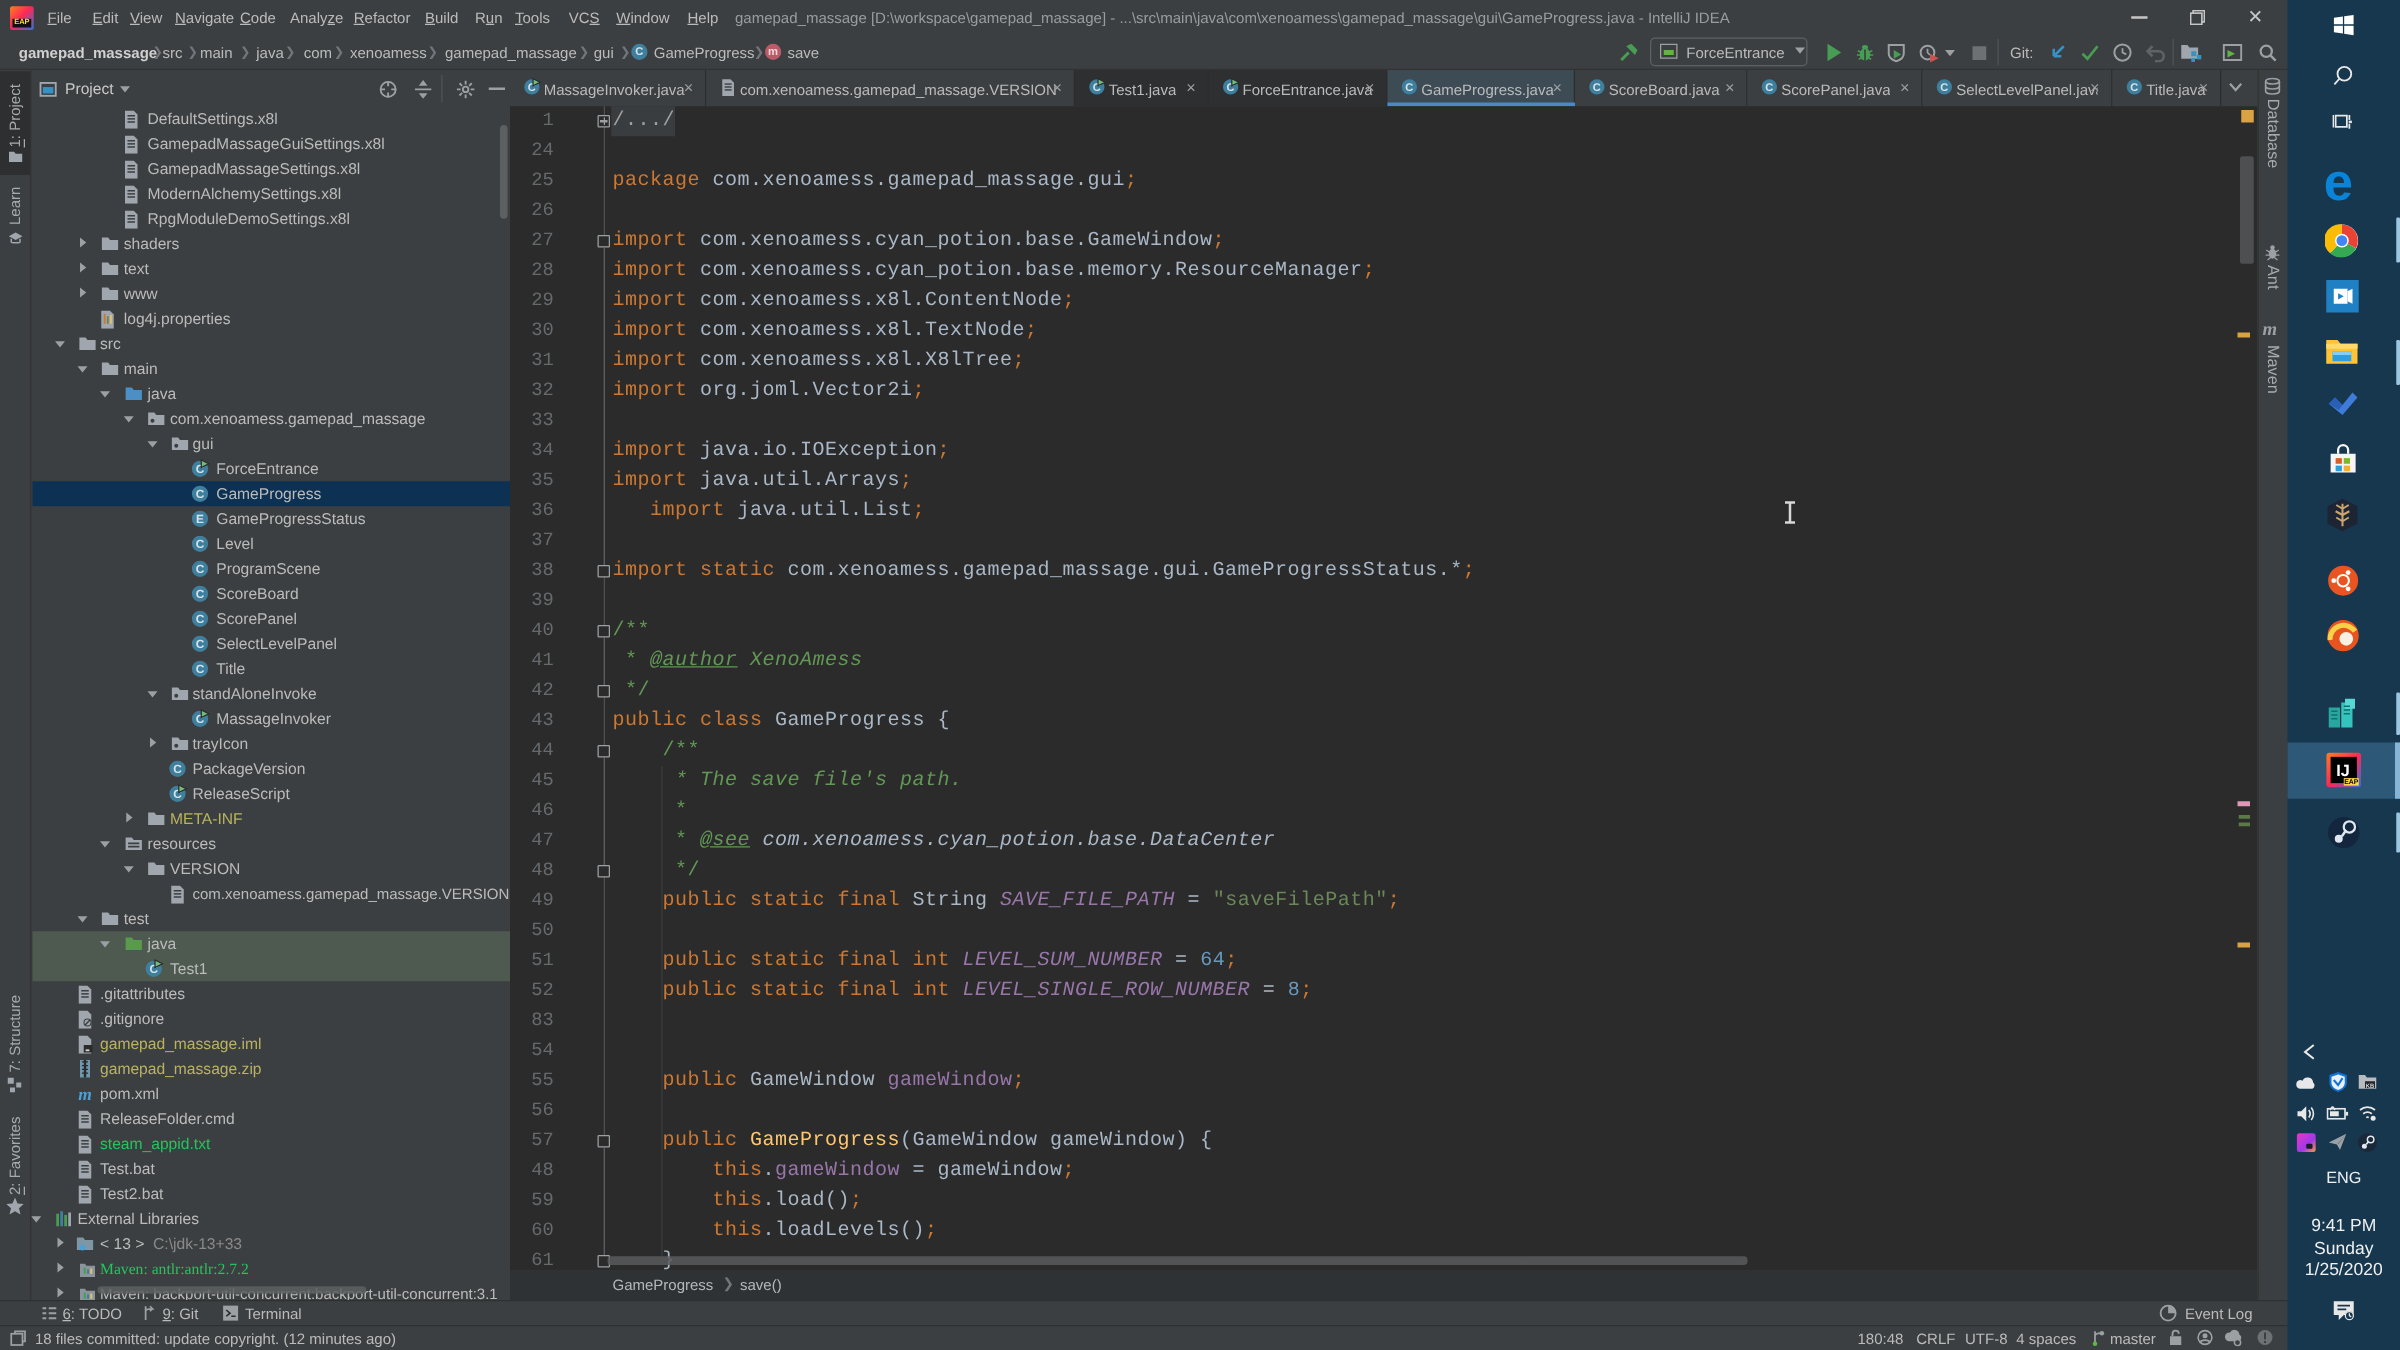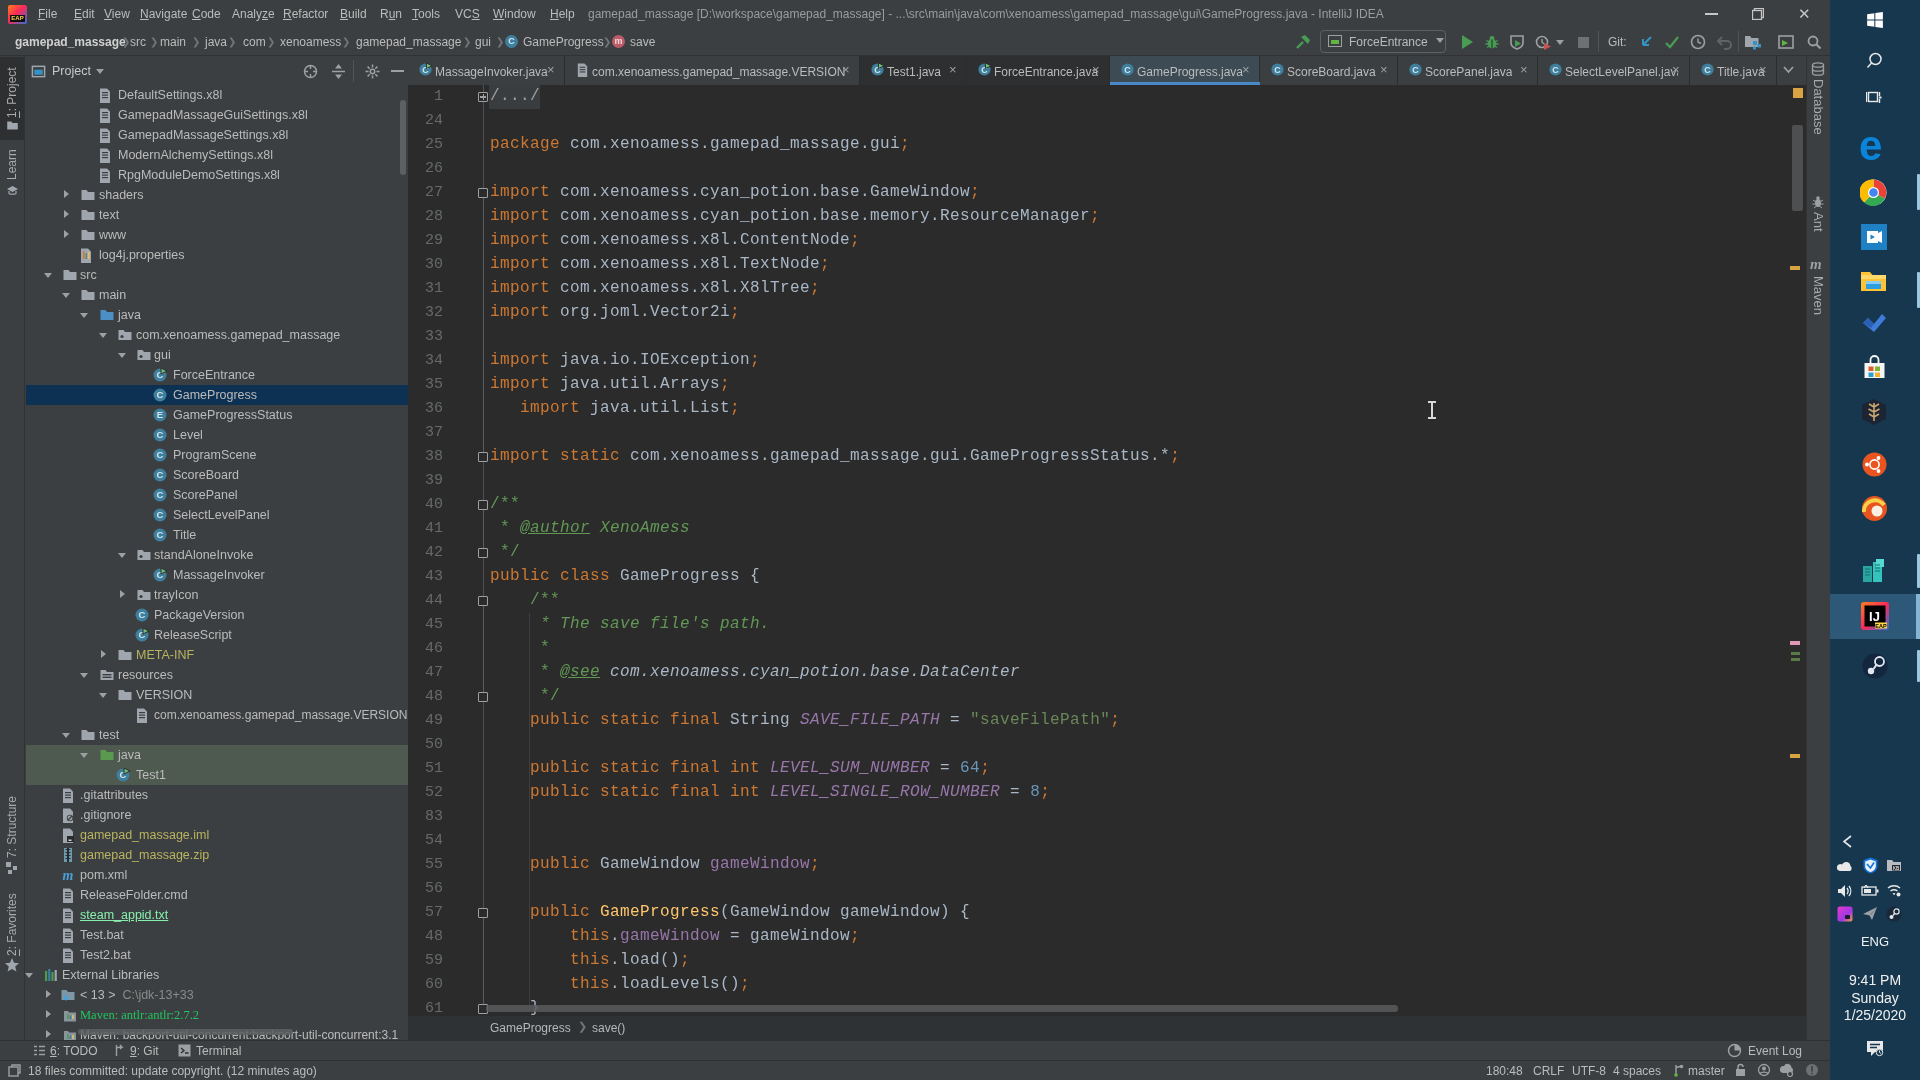--- a/index.html
+++ b/index.html
@@ -426,21 +426,21 @@
       <use href="#mvn"></use>
     </svg>
 <div class="abs t13" style="left:80px;top:868px;color:#bbbbbb;">pom.xml</div>
 <svg class="abs" style="left:59.5px;top:887px;width:16px;height:16px;color:#9fa6ad;">
       <use href="#file"></use>
     </svg>
 <div class="abs t13" style="left:80px;top:888px;color:#bbbbbb;">ReleaseFolder.cmd</div>
 <svg class="abs" style="left:59.5px;top:907px;width:16px;height:16px;color:#9fa6ad;">
       <use href="#file"></use>
     </svg>
-<div class="abs t13" style="left:80px;top:908px;color:#86efac;text-decoration:underline;">steam_appid.txt</div>
+<div class="abs t13" style="left:80px;top:908px;color:#22c55e;">steam_appid.txt</div>
 <svg class="abs" style="left:59.5px;top:927px;width:16px;height:16px;color:#9fa6ad;">
       <use href="#file"></use>
     </svg>
 <div class="abs t13" style="left:80px;top:928px;color:#bbbbbb;">Test.bat</div>
 <svg class="abs" style="left:59.5px;top:947px;width:16px;height:16px;color:#9fa6ad;">
       <use href="#file"></use>
     </svg>
 <div class="abs t13" style="left:80px;top:948px;color:#bbbbbb;">Test2.bat</div>
 <div class="abs" style="left:25px;top:973px;width:0;height:0;border-left:4.5px solid transparent;border-right:4.5px solid transparent;border-top:5.5px solid #9da0a3"></div>
 <svg class="abs" style="left:43.0px;top:967px;width:16px;height:16px;">

